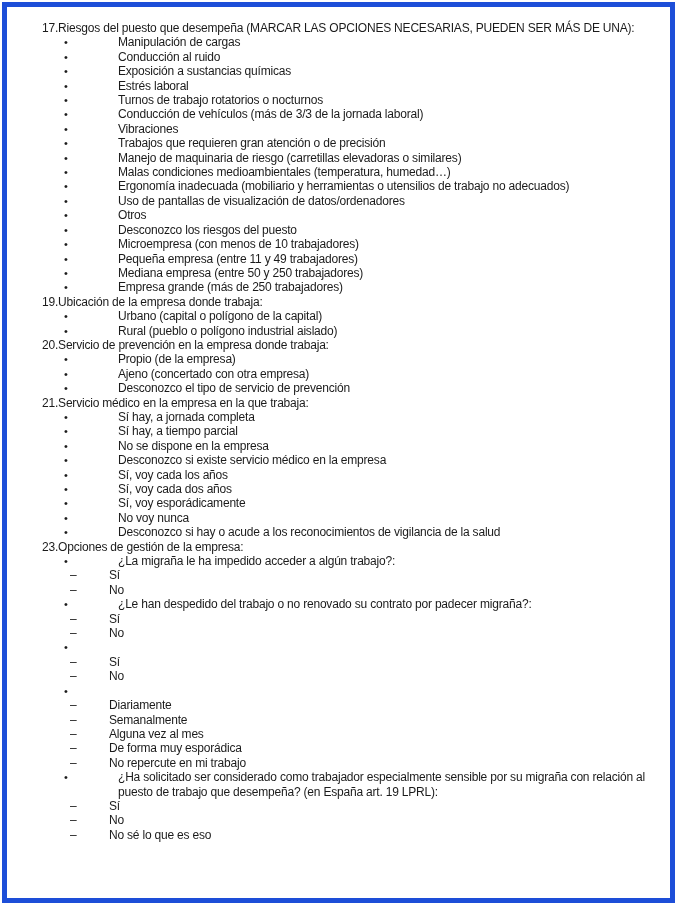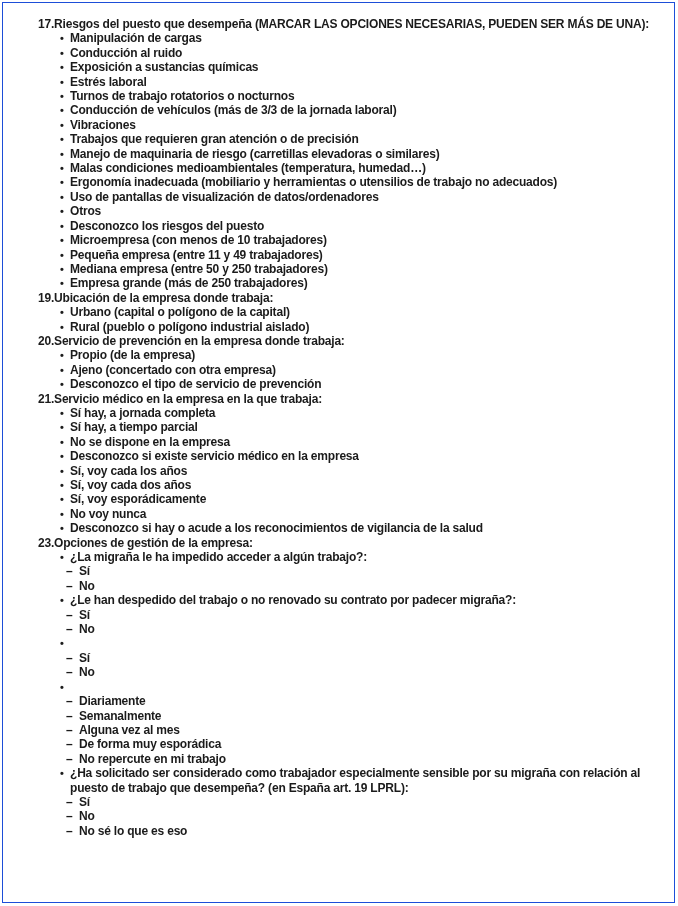--- a/index.html
+++ b/index.html
@@ -12,26 +12,25 @@
     height: 906px;
     position: relative;
     font-family: "Liberation Sans", "DejaVu Sans", sans-serif;
   }
   .sheet {
     position: absolute;
     left: 2px;
     top: 2px;
     right: 3px;
     bottom: 3px;
-    border: 1px solid #1d4ed8;
+    border: 5px solid #1d4ed8;
     box-sizing: border-box;
     background: #ffffff;
     padding: 14px 8px 0 35px;
     overflow: hidden;
-    font-weight: bold;
   }
   .content {
     color: #1b1b1b;
     font-size: 12px;
     line-height: 14.4px;
     letter-spacing: -0.2px;
   }
   .q { margin: 0; }
   .q-head { display: flex; }
   .q-num {
@@ -46,33 +45,33 @@
   }
   li.opt {
     display: grid;
     grid-template-columns: 10px 1fr;
   }
   .marker {
     grid-column: 1;
     color: #1b1b1b;
   }
   .marker.bullet { font-size: 11px; }
-  .opt-text { grid-column: 2; }
+  .opt-text { grid-column: 2; margin-left: 44px; }
   ul.subs {
     grid-column: 1 / -1;
     list-style: none;
     margin: 0;
     padding: 0 0 0 6px;
   }
   ul.subs:empty { display: none; }
   li.sub { display: flex; }
   li.sub .marker.dash {
     flex: 0 0 13px;
   }
-  .sub-text { flex: 1; }
+  .sub-text { flex: 1; margin-left: 26px; }
 </style>
 </head>
 <body>
 
 <div class="sheet">
   <div class="content" id="question-list">
   <section class="q">
     <div class="q-head">
       <span class="q-num">17.</span>
       <span class="q-heading">Riesgos del puesto que desempeña (MARCAR LAS OPCIONES NECESARIAS, PUEDEN SER MÁS DE UNA):</span>

